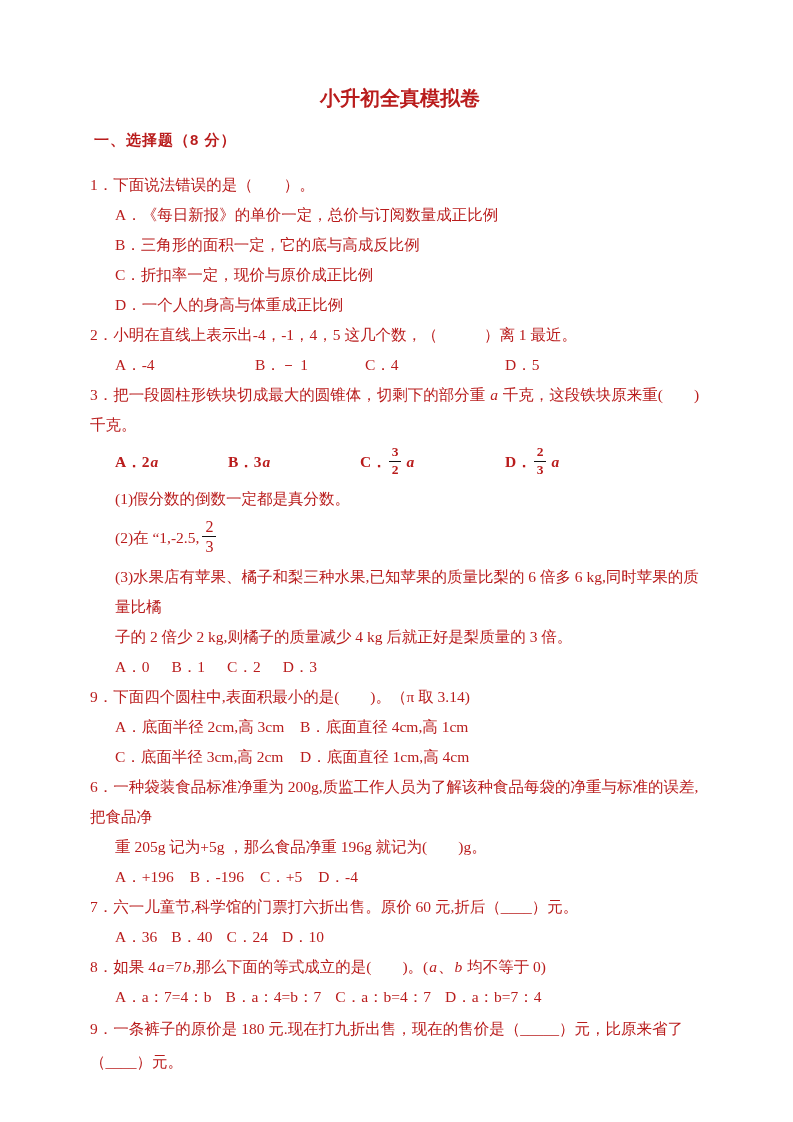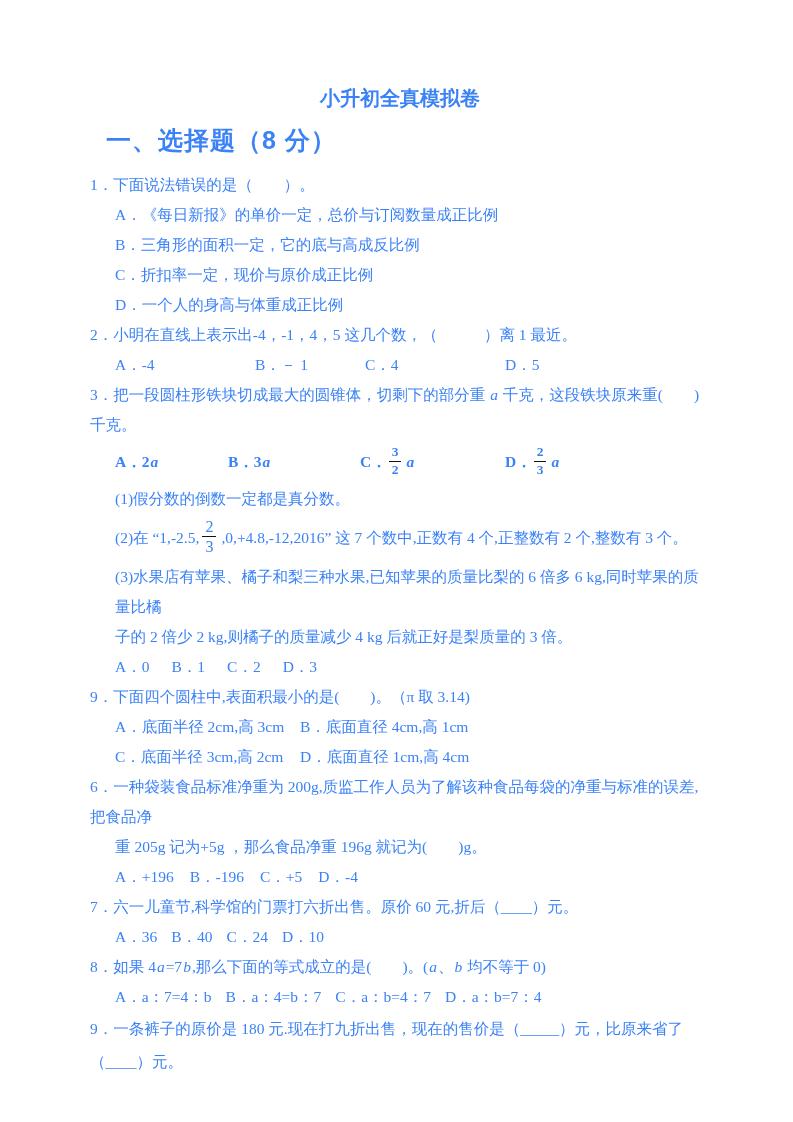--- a/index.html
+++ b/index.html
@@ -1,27 +1,27 @@
 <!DOCTYPE html>
 <html><head>
 <meta charset="utf-8">
 <style>
   html,body{margin:0;padding:0;background:#e8e8e8;}
   .page{
-    width:793px;height:1122px;background:#ffffff;color:#3b82f6;
+    width:793px;height:1122px;background:#ffffff;color:#b91c1c;
     box-sizing:border-box;padding:86px 83px 0 90px;
     font-family:"Liberation Serif","DejaVu Serif",serif;
     font-size:15.5px;overflow:hidden;
   }
   .title{
     text-align:center;font-size:20px;font-weight:700;line-height:24px;
     margin:0 0 18px 0;font-family:"Liberation Sans","DejaVu Sans",sans-serif;
   }
   .sec-h{
-    font-size:25px;font-weight:700;line-height:24px;margin:0 0 18px 16px;
+    font-size:15px;font-weight:700;line-height:24px;margin:0 0 18px 4px;
     font-family:"Liberation Sans","DejaVu Sans",sans-serif;letter-spacing:1px;
   }
   .sec-h2{margin-top:12px;margin-bottom:14px;}
   .line{line-height:30px;margin:0;}
   .line-lg{line-height:33px;}
   .ind{padding-left:25px;}
   .tall{line-height:48px;}
   .row-frac{line-height:44px;font-weight:bold;}
   .opt{display:inline-block;}
   .row-q2 .opt:nth-child(1){width:140px;}
@@ -59,21 +59,21 @@
   <p class="line ind">C．折扣率一定，现价与原价成正比例</p>
   <p class="line ind">D．一个人的身高与体重成正比例</p>
 
   <p class="line">2．小明在直线上表示出-4，-1，4，5 这几个数，（　　　）离 1 最近。</p>
   <p class="line ind row-q2"><span class="opt">A．-4</span><span class="opt">B．－ 1</span><span class="opt">C．4</span><span class="opt">D．5</span></p>
 
   <p class="line"><span>3．把一段圆柱形铁块切成最大的圆锥体，切剩下的部分重 </span><i class="var">a</i><span> 千克，这段铁块原来重(　　)千克。</span></p>
   <p class="line ind row-q3 row-frac"><span class="opt"><span>A．2</span><i class="var">a</i></span><span class="opt"><span>B．3</span><i class="var">a</i></span><span class="opt"><span>C．</span><span class="frac"><span class="num">3</span><span class="den">2</span></span><i class="var">a</i></span><span class="opt"><span>D．</span><span class="frac"><span class="num">2</span><span class="den">3</span></span><i class="var">a</i></span></p>
 
   <p class="line ind">(1)假分数的倒数一定都是真分数。</p>
-  <p class="line ind tall"><span>(2)在 “1,-2.5,</span><span class="frac frac-lg"><span class="num">2</span><span class="den">3</span></span><span>,0,+4.8,-12,2016” 这 7 个数中,正数有 4 个,正整数有 2 个,整数有 3 个。</span></p>
+  <p class="line ind tall"><span>(2)在 “1,-2.5,</span><span class="frac frac-lg"><span class="num">2</span><span class="den">3</span></span></p>
   <p class="line ind">(3)水果店有苹果、橘子和梨三种水果,已知苹果的质量比梨的 6 倍多 6 kg,同时苹果的质量比橘</p>
   <p class="line ind">子的 2 倍少 2 kg,则橘子的质量减少 4 kg 后就正好是梨质量的 3 倍。</p>
   <p class="line ind row-q4"><span class="opt">A．0</span><span class="opt">B．1</span><span class="opt">C．2</span><span class="opt">D．3</span></p>
 
   <p class="line">9．下面四个圆柱中,表面积最小的是(　　)。（π 取 3.14)</p>
   <p class="line ind row-q5"><span class="opt">A．底面半径 2cm,高 3cm</span><span class="opt">B．底面直径 4cm,高 1cm</span></p>
   <p class="line ind row-q5"><span class="opt">C．底面半径 3cm,高 2cm</span><span class="opt">D．底面直径 1cm,高 4cm</span></p>
 
   <p class="line">6．一种袋装食品标准净重为 200g,质监工作人员为了解该种食品每袋的净重与标准的误差,把食品净</p>
   <p class="line ind">重 205g 记为+5g ，那么食品净重 196g 就记为(　　)g。</p>

